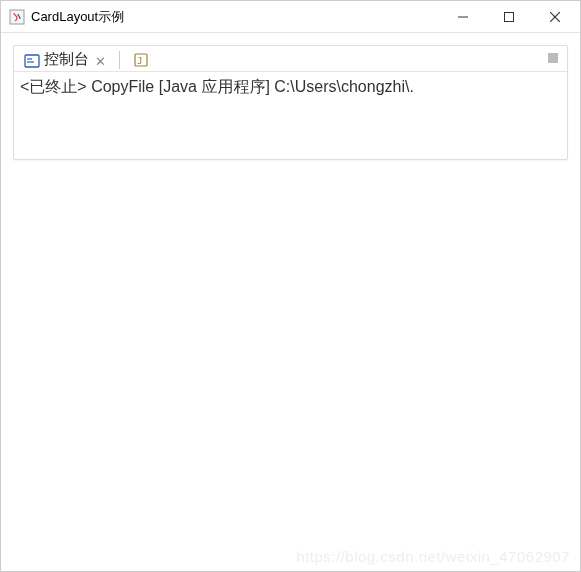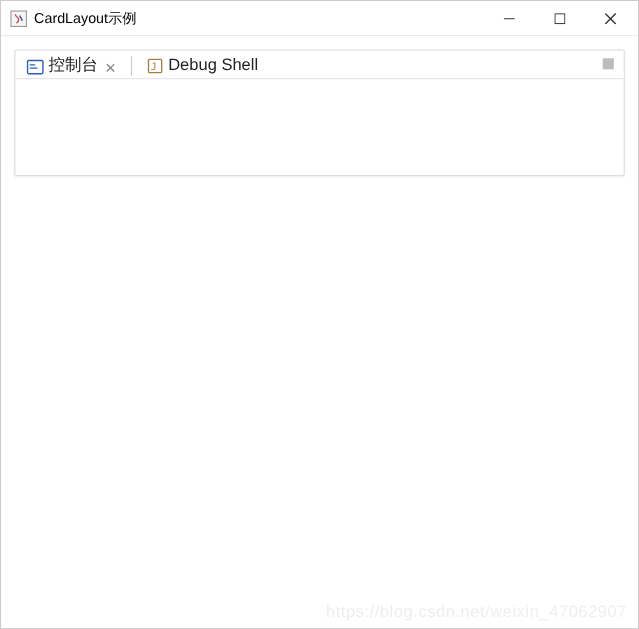--- a/index.html
+++ b/index.html
@@ -178,29 +178,29 @@
         <div class="vsep"></div>
 
 
         <div class="tab">
           <span class="icn">
             <svg width="16" height="16" viewBox="0 0 16 16">
               <rect x="2" y="2" width="12" height="12" rx="1" fill="#fff" stroke="#a08040" stroke-width="1.2"></rect>
               <text x="4" y="12" font-size="9" fill="#a08040" font-family="monospace">J</text>
             </svg>
           </span>
-          <span>Debug Shell</span>
         </div>
 
         <div class="panel-right">
           <svg width="12" height="12" viewBox="0 0 12 12">
               <rect x="1" y="1" width="10" height="10"></rect>
             </svg>
         </div>
       </div>
 
       <div class="console">
+        <div class="status-line">&lt;已终止&gt; CopyFile [Java 应用程序] C:\Users\chongzhi\.</div>
       </div>
     </div>
 
     <div class="watermark">https://blog.csdn.net/weixin_47062907</div>
   </div>
 </div>
 
 </body></html>

